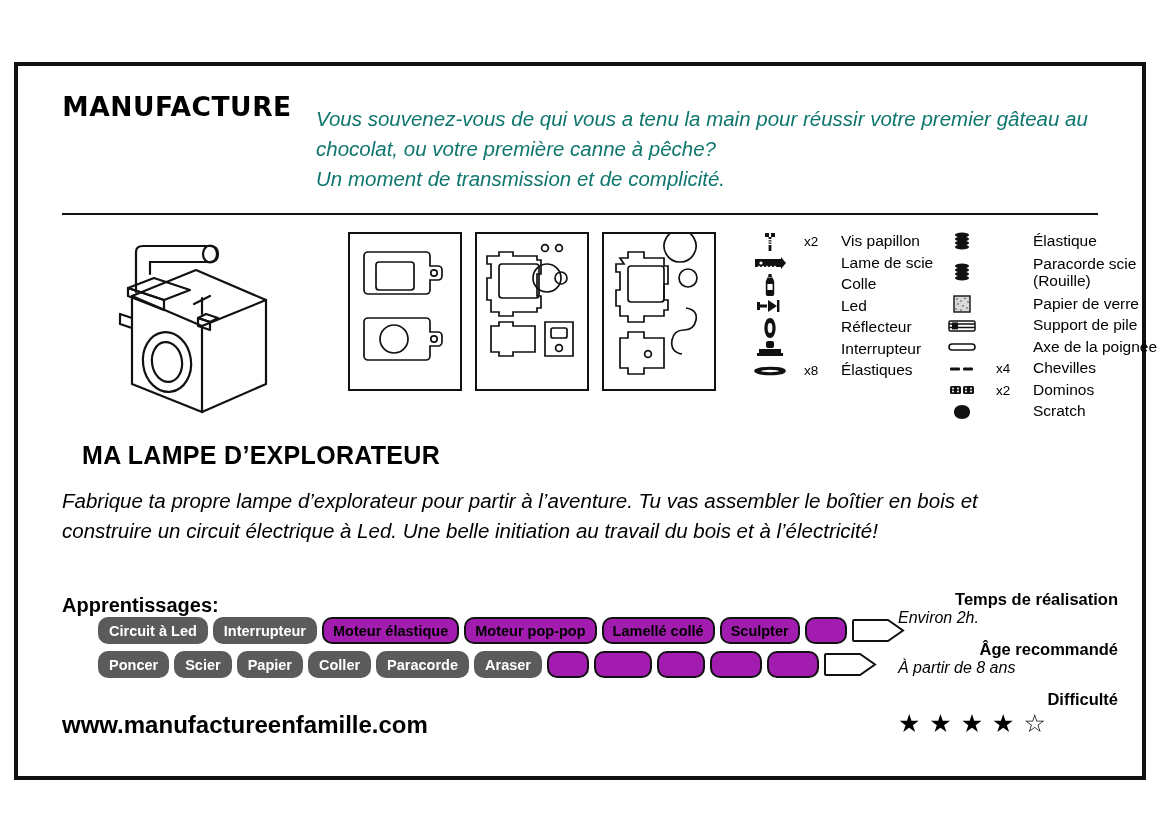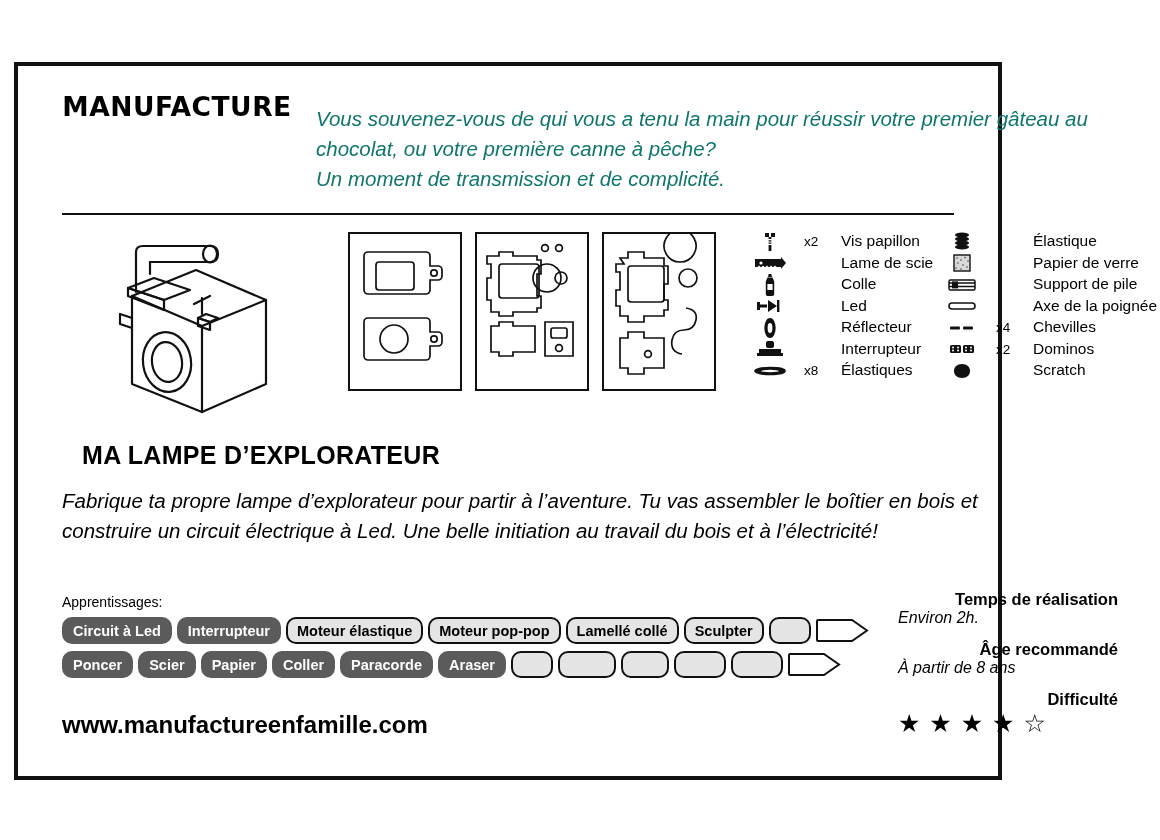--- a/index.html
+++ b/index.html
@@ -7,21 +7,21 @@
     margin: 0; padding: 0;
     width: 1160px; height: 840px;
     background: #ffffff;
     font-family: "Liberation Sans", sans-serif;
     color: #000;
     overflow: hidden;
   }
   .page {
     position: absolute;
     left: 14px; top: 62px;
-    width: 988px; height: 718px;
+    width: 1132px; height: 718px;
     border: 4px solid #111;
     background: #fff;
   }
   
   .header {
     position: absolute;
     left: 0; top: 0; right: 0;
     height: 96px;
   }
   .logo {
@@ -124,44 +124,45 @@
     left: 44px; top: 420px;
     width: 990px;
     font-style: italic;
     font-size: 20.5px;
     line-height: 1.45;
   }
   
   .appr-title {
     position: absolute;
     left: 44px; top: 528px;
-    font-size: 14px;
-    font-weight: normal;
+    font-size: 20px;
+    font-weight: bold;
   }
   .appr-rows {
     position: absolute;
     left: 44px; top: 551px;
   }
   .appr-row {
     display: flex;
     align-items: flex-end;
     gap: 5px;
     margin-bottom: 7px;
+    margin-left: 36px;
   }
   .tag {
     border: 2px solid #111;
     border-radius: 10px;
     height: 27px;
     padding: 0 9px;
     display: flex;
     align-items: center;
     justify-content: center;
     font-size: 14.5px;
     font-weight: bold;
-    background: #e5e5e5;
+    background: #a21caf;
     white-space: nowrap;
   }
   .tag.filled {
     background: #5b5b5b;
     color: #fff;
     border-color: #5b5b5b;
   }
   .tag.empty { width: 42px; }
   .arrow {
     position: relative;
@@ -364,20 +365,35 @@
         <span class="part-icon">
           <svg width="20" height="20" viewBox="0 0 20 20" fill="#111">
               <ellipse cx="10" cy="3" rx="7" ry="2.4"></ellipse>
               <ellipse cx="10" cy="7" rx="7" ry="2.4"></ellipse>
               <ellipse cx="10" cy="11" rx="7" ry="2.4"></ellipse>
               <ellipse cx="10" cy="15" rx="7" ry="2.4"></ellipse>
             </svg>
         </span>
         <span class="part-qty"></span>
         <span class="part-label">Élastique</span>
+      </div>
+      <div class="part-row tall">
+        <span class="part-icon">
+          <svg width="20" height="20" viewBox="0 0 20 20" fill="#111">
+              <ellipse cx="10" cy="3" rx="7" ry="2.4"></ellipse>
+              <ellipse cx="10" cy="7" rx="7" ry="2.4"></ellipse>
+              <ellipse cx="10" cy="11" rx="7" ry="2.4"></ellipse>
+              <ellipse cx="10" cy="15" rx="7" ry="2.4"></ellipse>
+            </svg>
+        </span>
+        <span class="part-qty"></span>
+        <span class="part-label">
+          <span>Paracorde scie</span>
+          <small>(Rouille)</small>
+        </span>
       </div>
       <div class="part-row">
         <span class="part-icon">
           <svg width="20" height="18" viewBox="0 0 20 18" fill="none">
               <rect x="2" y="1" width="16" height="16" fill="#d9d9d9" stroke="#111" stroke-width="1.4"></rect>
               <g fill="#444">
                 <circle cx="5" cy="4" r=".8"></circle>
                 <circle cx="9" cy="6" r=".8"></circle>
                 <circle cx="13" cy="3.5" r=".8"></circle>
                 <circle cx="16" cy="7" r=".8"></circle>

